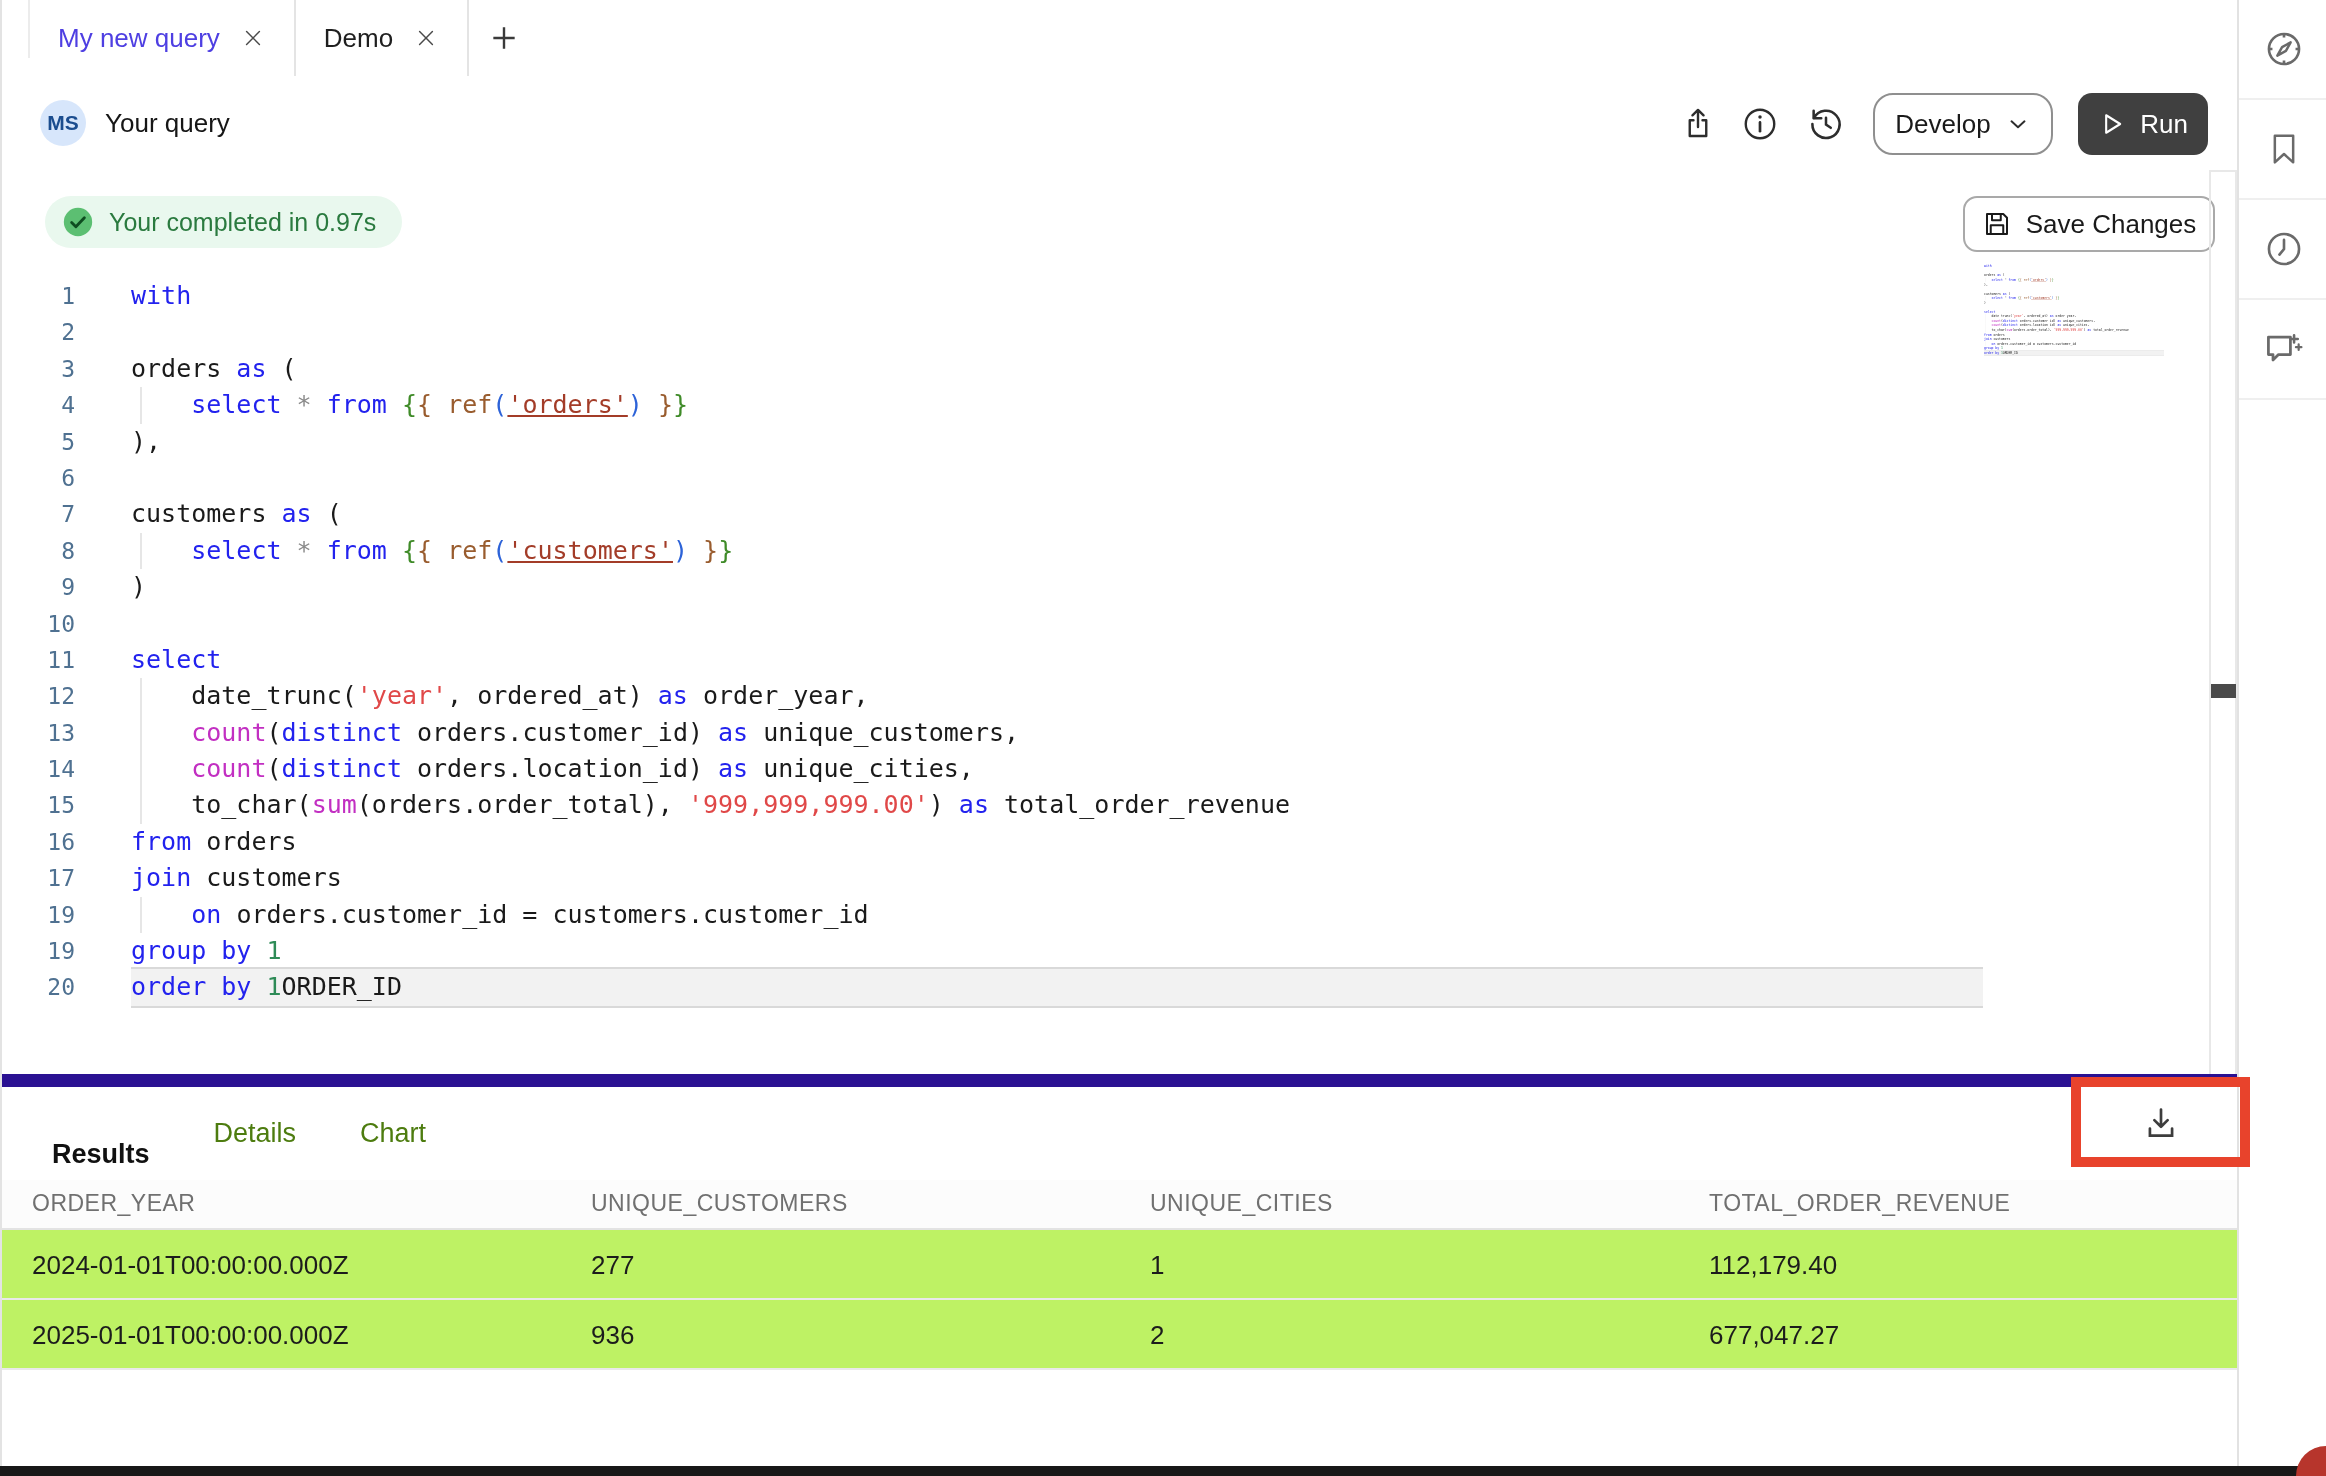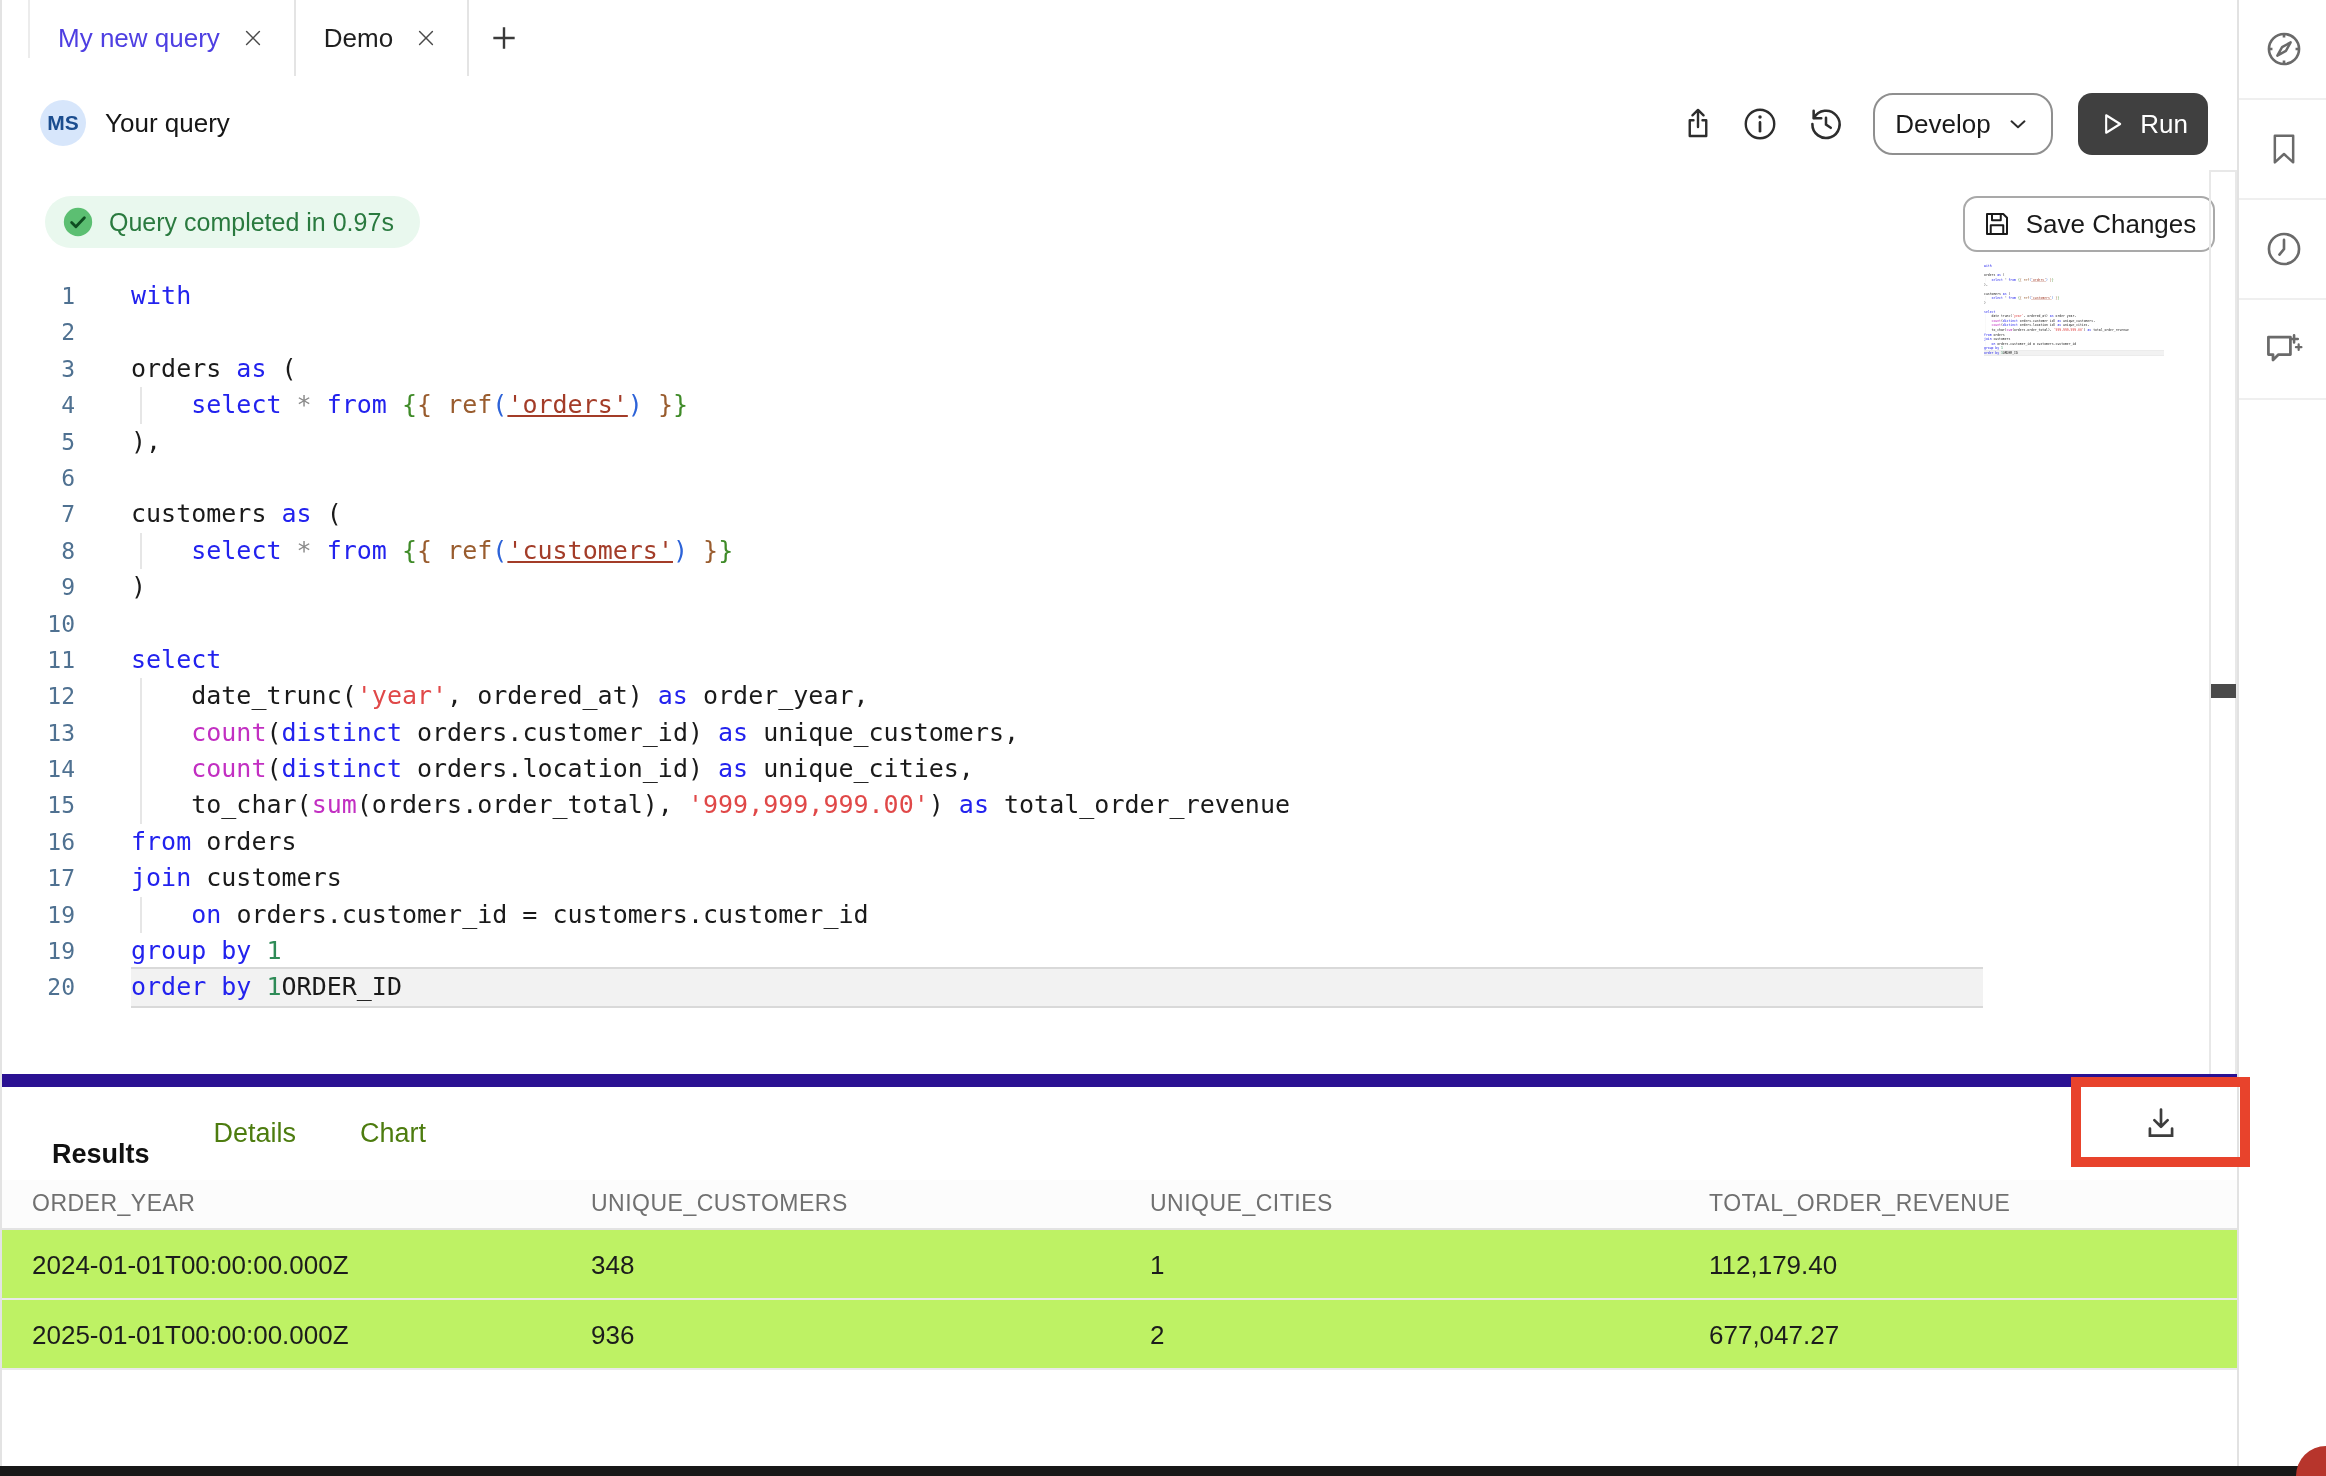--- a/index.html
+++ b/index.html
@@ -156,21 +156,21 @@
         <div class="line"><span class="num">19</span><span class="code"><span class="tk-k">group by</span><span class="tk-t"> </span><span class="tk-n">1</span></span></div>
         <div class="line current"><span class="num">20</span><span class="code"><span class="tk-k">order by</span><span class="tk-t"> </span><span class="tk-n">1</span><span class="tk-t">ORDER_ID</span></span></div>
       </div>
   </div>
 
   <div id="status-badge" class="abs">
     <svg width="34" height="34" viewBox="0 0 24 24">
       <circle cx="12" cy="12" r="10" fill="#5cbf72"></circle>
       <path d="M7.5 12.4l3 3 6-6.4" stroke="#0e4d20" stroke-width="2" fill="none" stroke-linecap="round" stroke-linejoin="round"></path>
     </svg>
-    <span class="txt">Query completed in 0.97s</span>
+    <span class="txt">Your completed in 0.97s</span>
   </div>
 
   <div id="save-btn" class="btn abs">
     <svg width="30" height="30" viewBox="0 0 24 24">
       <path d="M4 4h13l3 3v13H4Z" stroke="#1a1a1a" stroke-width="1.6" fill="none" stroke-linejoin="round"></path>
       <path d="M8 4v5h7V4M7 20v-7h10v7" stroke="#1a1a1a" stroke-width="1.6" fill="none" stroke-linejoin="round"></path>
     </svg>
     <span>Save Changes</span>
   </div>
 
@@ -219,21 +219,21 @@
   <div id="rtable" class="abs">
     <div class="thead" id="thead">
         <div class="th" style="left: 32px;">ORDER_YEAR</div>
         <div class="th" style="left: 591px;">UNIQUE_CUSTOMERS</div>
         <div class="th" style="left: 1150px;">UNIQUE_CITIES</div>
         <div class="th" style="left: 1709px;">TOTAL_ORDER_REVENUE</div>
       </div>
     <div id="tbody">
         <div class="trow">
           <div class="td" style="left: 32px;">2024-01-01T00:00:00.000Z</div>
-          <div class="td" style="left: 591px;">348</div>
+          <div class="td" style="left: 591px;">277</div>
           <div class="td" style="left: 1150px;">1</div>
           <div class="td" style="left: 1709px;">112,179.40</div>
         </div>
         <div class="trow">
           <div class="td" style="left: 32px;">2025-01-01T00:00:00.000Z</div>
           <div class="td" style="left: 591px;">936</div>
           <div class="td" style="left: 1150px;">2</div>
           <div class="td" style="left: 1709px;">677,047.27</div>
         </div>
       </div>

